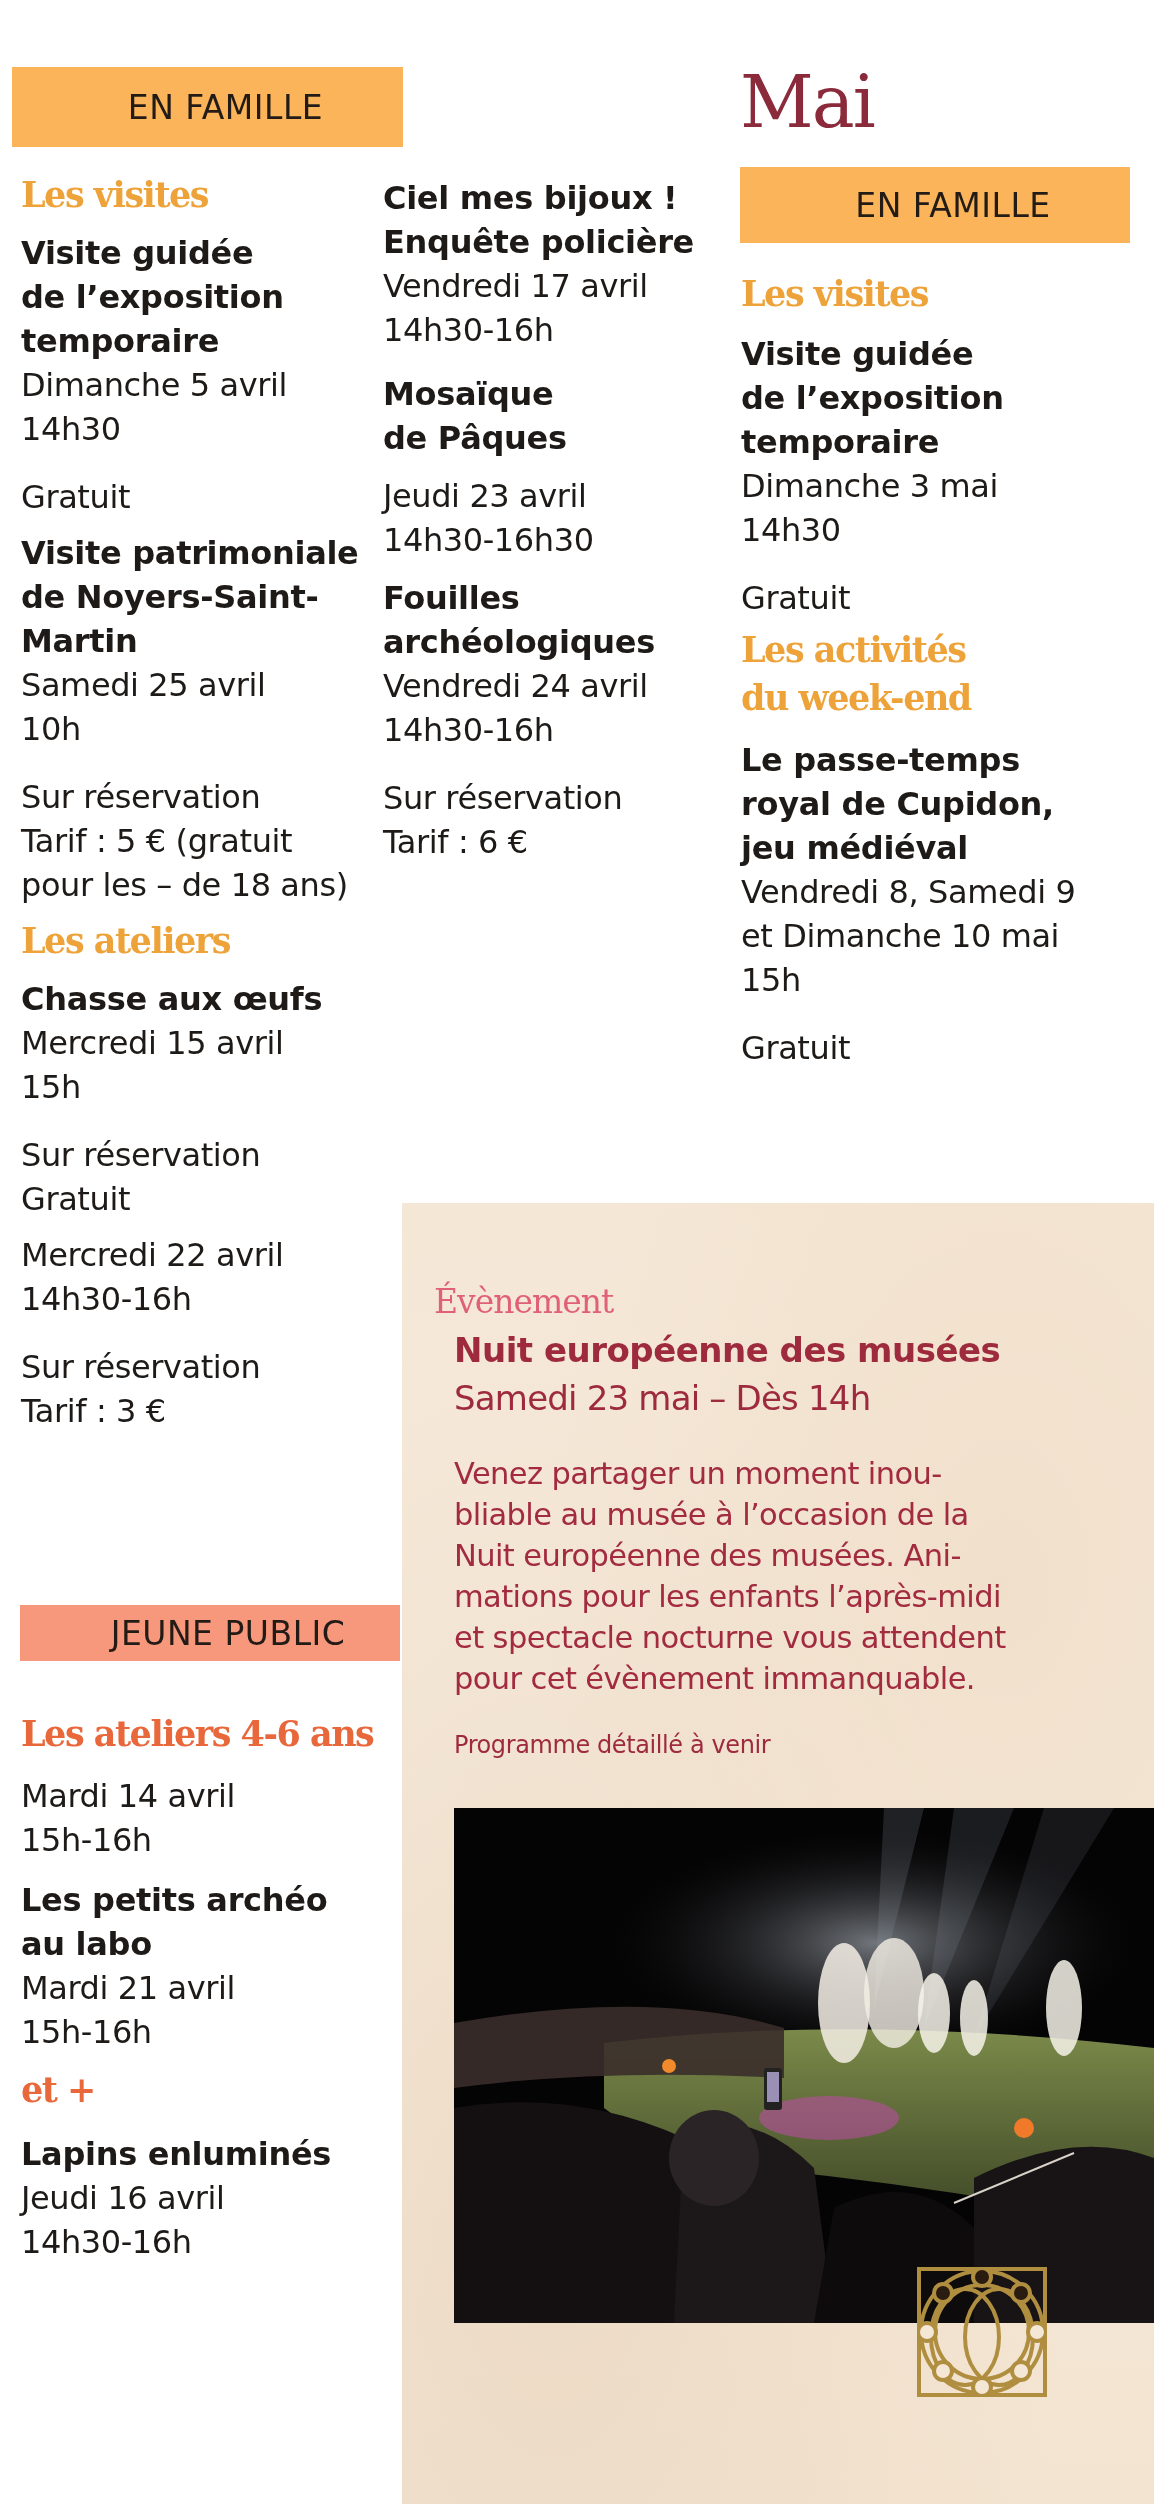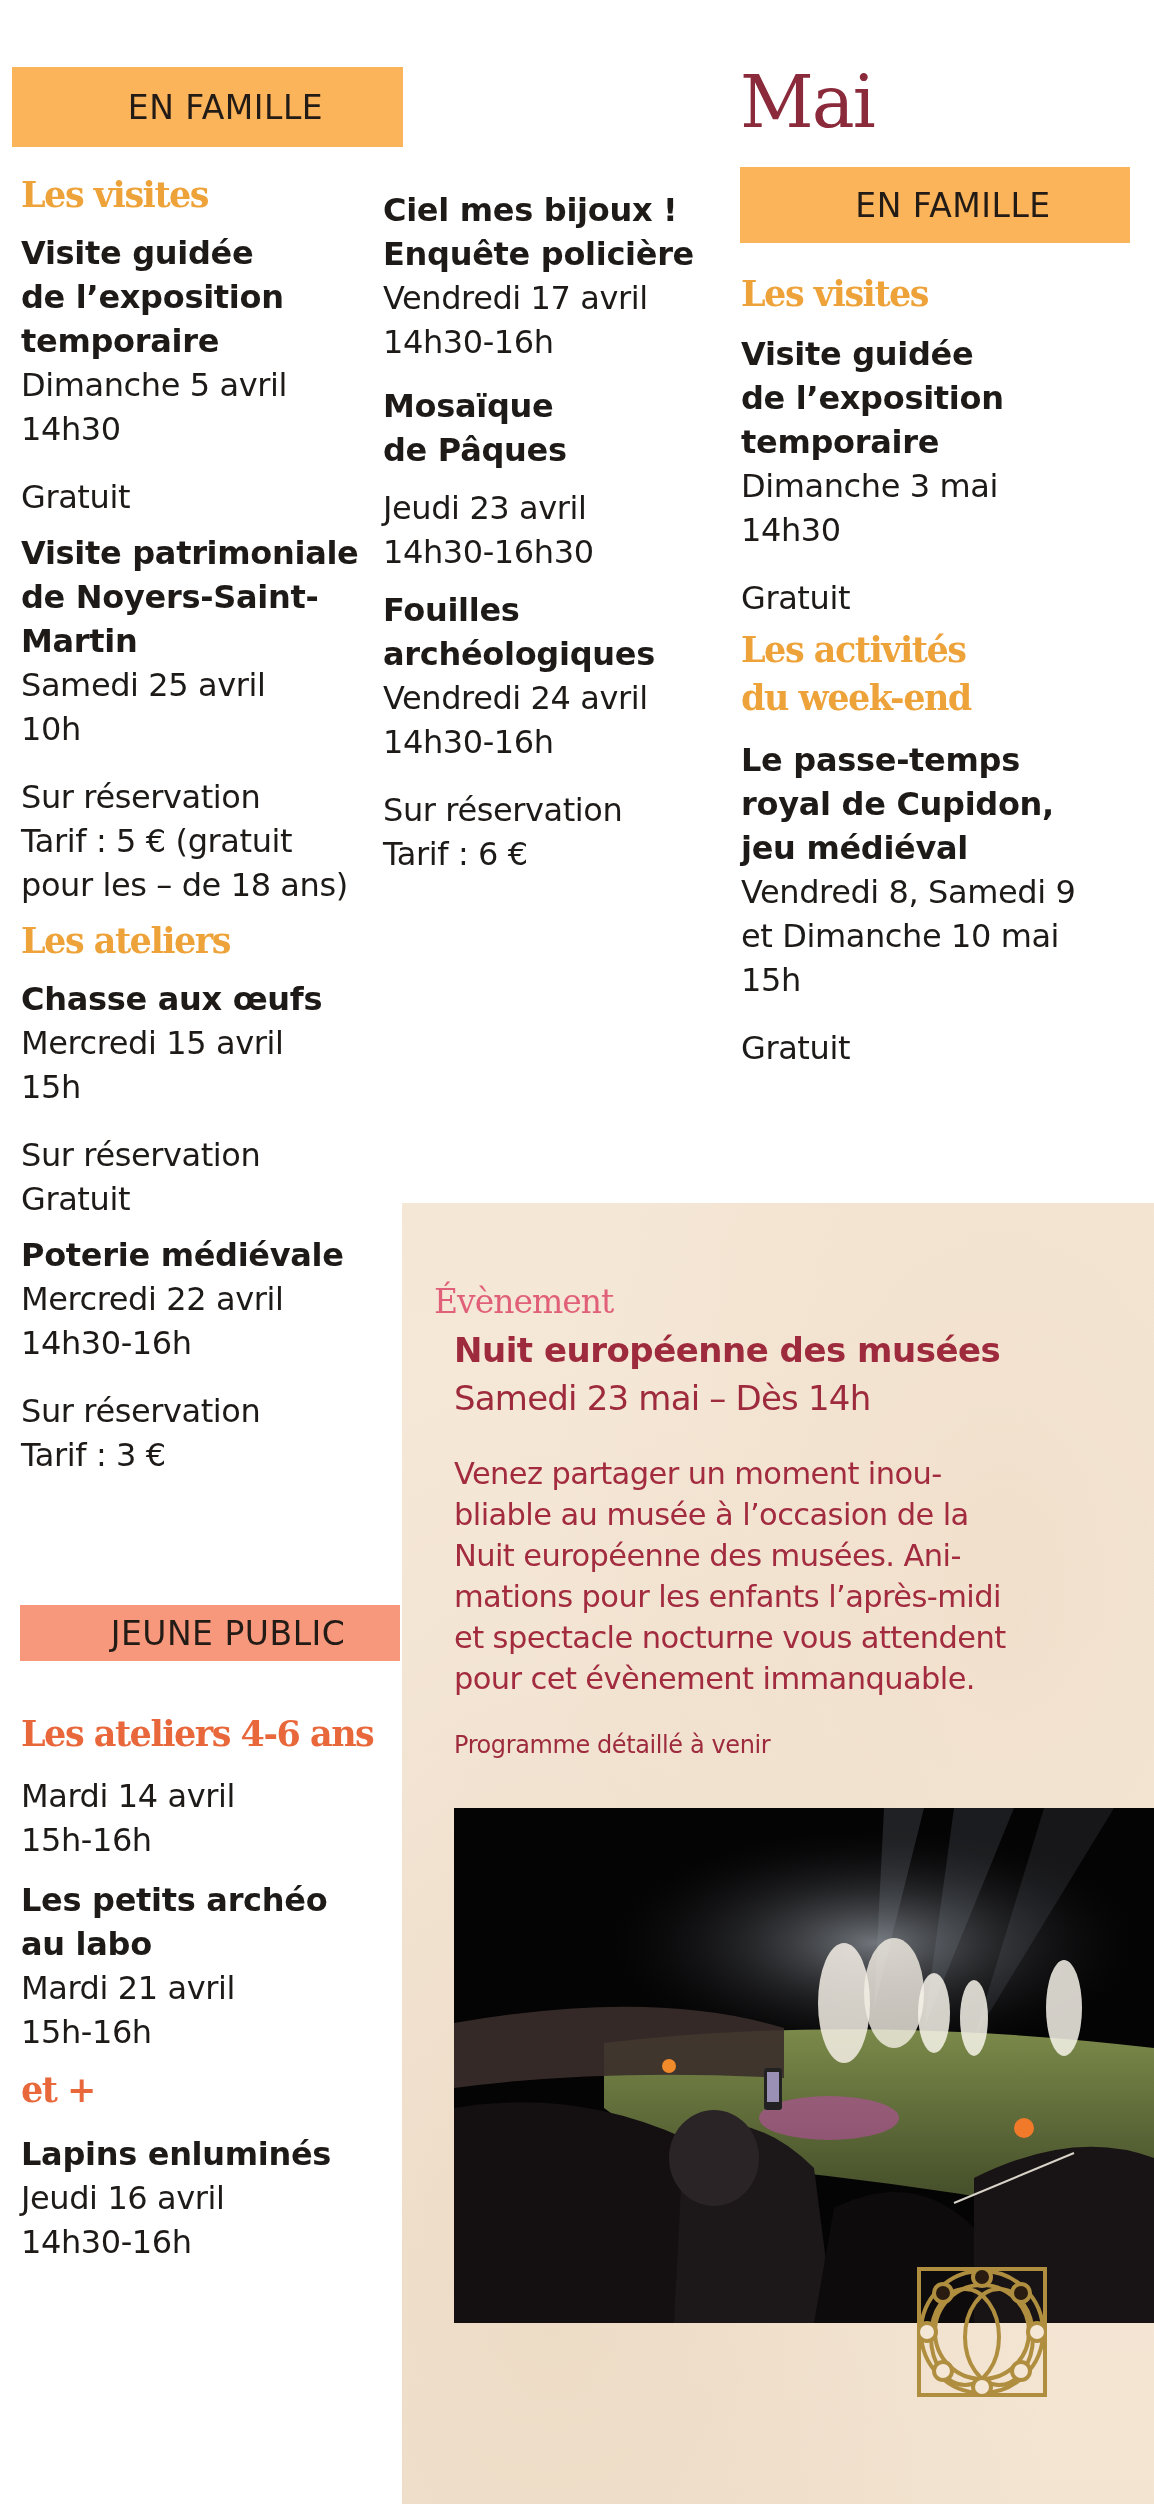--- a/index.html
+++ b/index.html
@@ -92,21 +92,20 @@
   <div class="item">
     <p class="item-title">Chasse aux œufs</p>
     <p class="item-line">Mercredi 15 avril</p>
     <p class="item-line">15h</p>
     <div class="gap"></div>
     <p class="item-line">Sur réservation</p>
     <p class="item-line">Gratuit</p>
   </div>
   <div style="height:12px"></div>
   <div class="item">
-    <p class="item-title">Poterie médiévale</p>
     <p class="item-line">Mercredi 22 avril</p>
     <p class="item-line">14h30-16h</p>
     <div class="gap"></div>
     <p class="item-line">Sur réservation</p>
     <p class="item-line">Tarif : 3 €</p>
   </div>
 </div>
 
 <div class="band jeune" style="left:20px; top:1605px; width:344px; height:56px;">
   <span>JEUNE PUBLIC</span>
@@ -129,21 +128,21 @@
   <div style="height:12px"></div>
   <h3 class="section-title coral">et +</h3>
   <div style="height:18px"></div>
   <div class="item">
     <p class="item-title">Lapins enluminés</p>
     <p class="item-line">Jeudi 16 avril</p>
     <p class="item-line">14h30-16h</p>
   </div>
 </div>
 
-<div class="col" style="left:383px; top:188px; width:340px;">
+<div class="col" style="left:383px; top:176px; width:340px;">
   <div class="item">
     <p class="item-title">Ciel mes bijoux !</p>
     <p class="item-title">Enquête policière</p>
     <p class="item-line">Vendredi 17 avril</p>
     <p class="item-line">14h30-16h</p>
   </div>
   <div style="height:20px"></div>
   <div class="item">
     <p class="item-title">Mosaïque</p>
     <p class="item-title">de Pâques</p>

